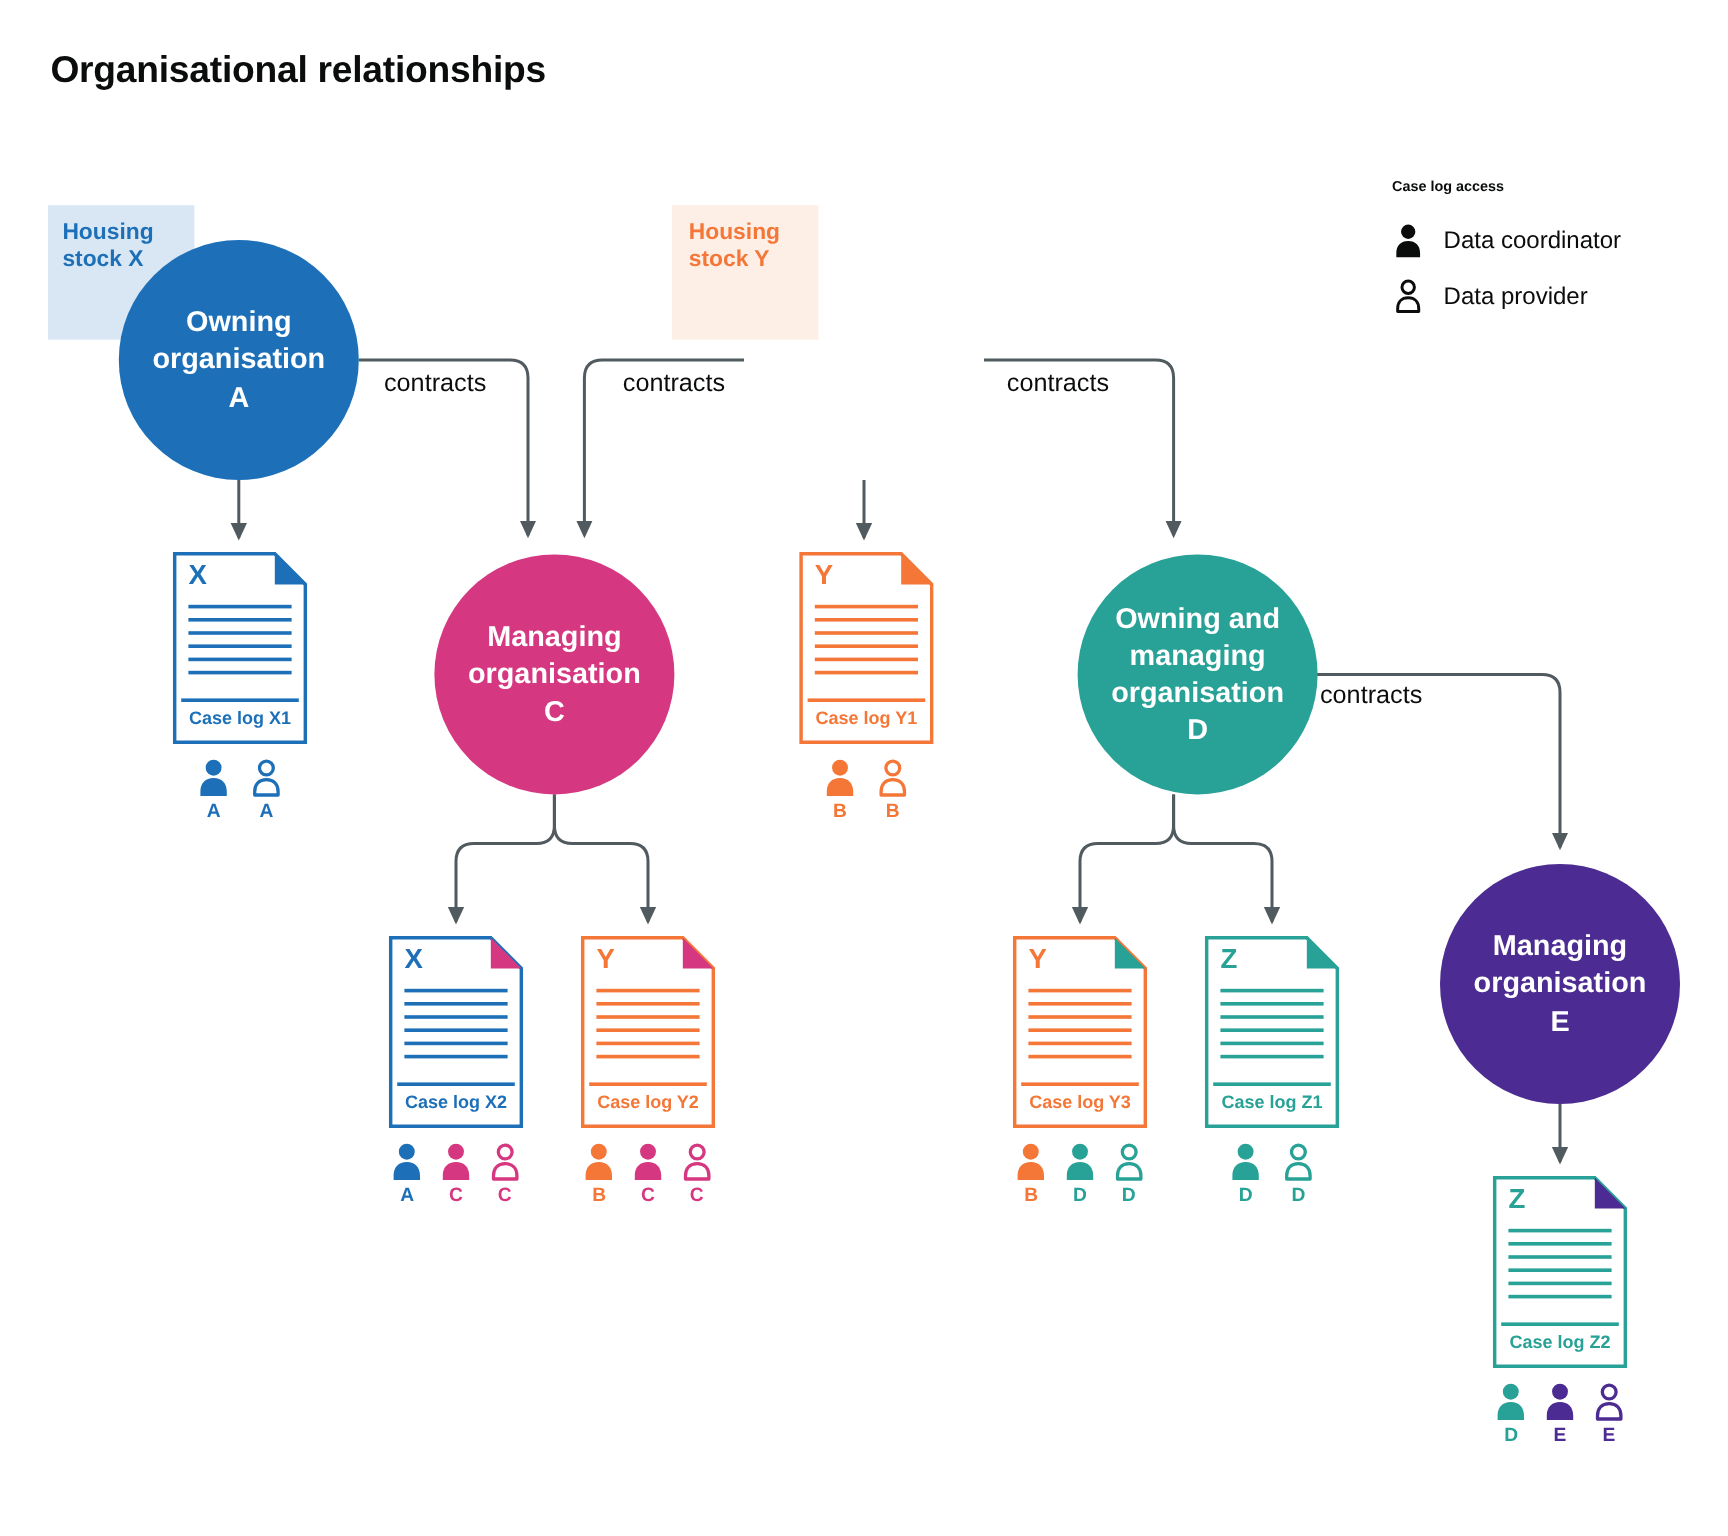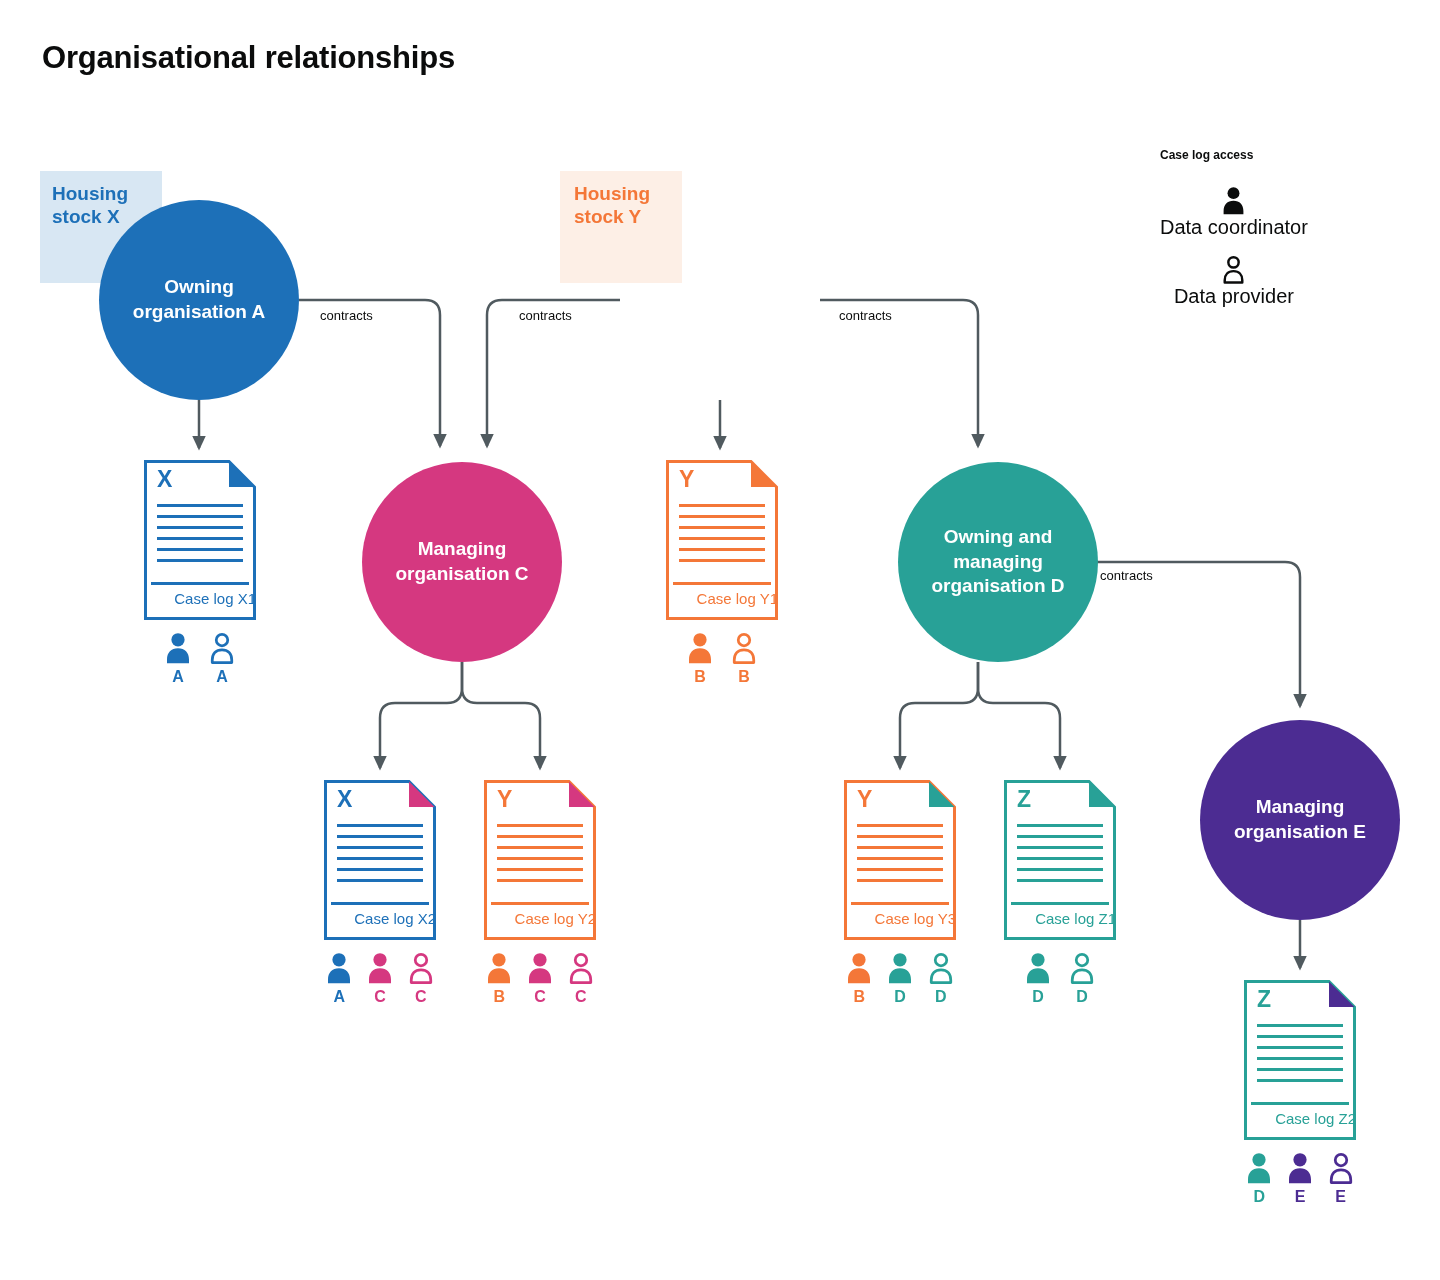--- a/index.html
+++ b/index.html
@@ -18,49 +18,49 @@
   
   .stock{position:absolute;width:122px;height:112px;z-index:1;box-sizing:border-box;padding:12px 12px;
          font-weight:bold;font-size:19px;line-height:1.2;color:var(--c);margin-top:31px;}
   .stock-x{background:var(--blue_tint,#d8e7f3);}
   .stock-y{background:var(--orange_tint,#fdefe6);padding-left:14px;}
   .stock-z{background:var(--teal_tint,#e0f2ef);}
 
   
   .org{position:absolute;width:200px;height:200px;border-radius:50%;background:var(--c);z-index:3;
        display:flex;align-items:center;justify-content:center;text-align:center;}
-  .org span{color:#fff;font-weight:bold;font-size:19px;line-height:1.3;padding:0 22px;}
+  .org span{color:#fff;font-weight:bold;font-size:24px;line-height:1.3;padding:0 22px;}
 
   
   .arrows{position:absolute;left:0;top:0;width:1440px;height:1280px;z-index:2;}
   .arrow{fill:none;stroke:var(--arrow,#505a5f);stroke-width:2.5px;}
 
-  .edge-label{position:absolute;z-index:2;font-size:13px;color:#0b0c0c;}
+  .edge-label{position:absolute;z-index:2;font-size:21px;color:#0b0c0c;}
 
   
   .doc{position:absolute;width:112px;height:160px;z-index:3;}
   .doc-shape{position:absolute;left:0;top:0;width:112px;height:160px;}
   .doc-outline{fill:#fff;stroke:var(--c);stroke-width:3;}
   .doc-fold{fill:var(--fold);}
   .doc-letter{position:absolute;left:13px;top:6px;font-weight:bold;font-size:23px;color:var(--c);}
   .doc-lines{position:absolute;left:13px;right:13px;top:44px;display:flex;flex-direction:column;gap:8px;}
   .doc-lines i{display:block;height:3px;background:var(--c);}
   .doc-rule{position:absolute;left:7px;right:7px;top:122px;height:3px;background:var(--c);}
-  .doc-label{position:absolute;left:0;right:0;top:130px;text-align:right;font-weight:normal;font-size:15px;color:var(--c);}
+  .doc-label{position:absolute;left:0;right:0;top:130px;text-align:center;font-weight:bold;font-size:15px;color:var(--c);}
 
   
   .access-row{position:absolute;width:112px;display:flex;justify-content:center;gap:10px;z-index:3;}
   .person{display:flex;flex-direction:column;align-items:center;color:var(--c);width:34px;}
   .person svg{width:30px;height:33px;display:block;}
   .p-letter{margin-top:3px;font-weight:bold;font-size:16px;color:var(--c);}
 
   
   .legend{position:absolute;left:1160px;top:148px;z-index:3;}
   .legend-title{font-size:12px;font-weight:bold;margin:0 0 24px 0;}
-  .legend-item{display:flex;align-items:center;margin-bottom:16px;color:var(--c);flex-direction:column;}
+  .legend-item{display:flex;align-items:center;gap:16px;margin-bottom:16px;color:var(--c);}
   .legend-item svg{width:27px;height:30px;display:block;}
   .legend-label{font-size:20px;color:#0b0c0c;}
 </style>
 </head>
 <body>
 
 <div class="canvas">
 
   <h1 class="page-title">Organisational relationships</h1>
 

